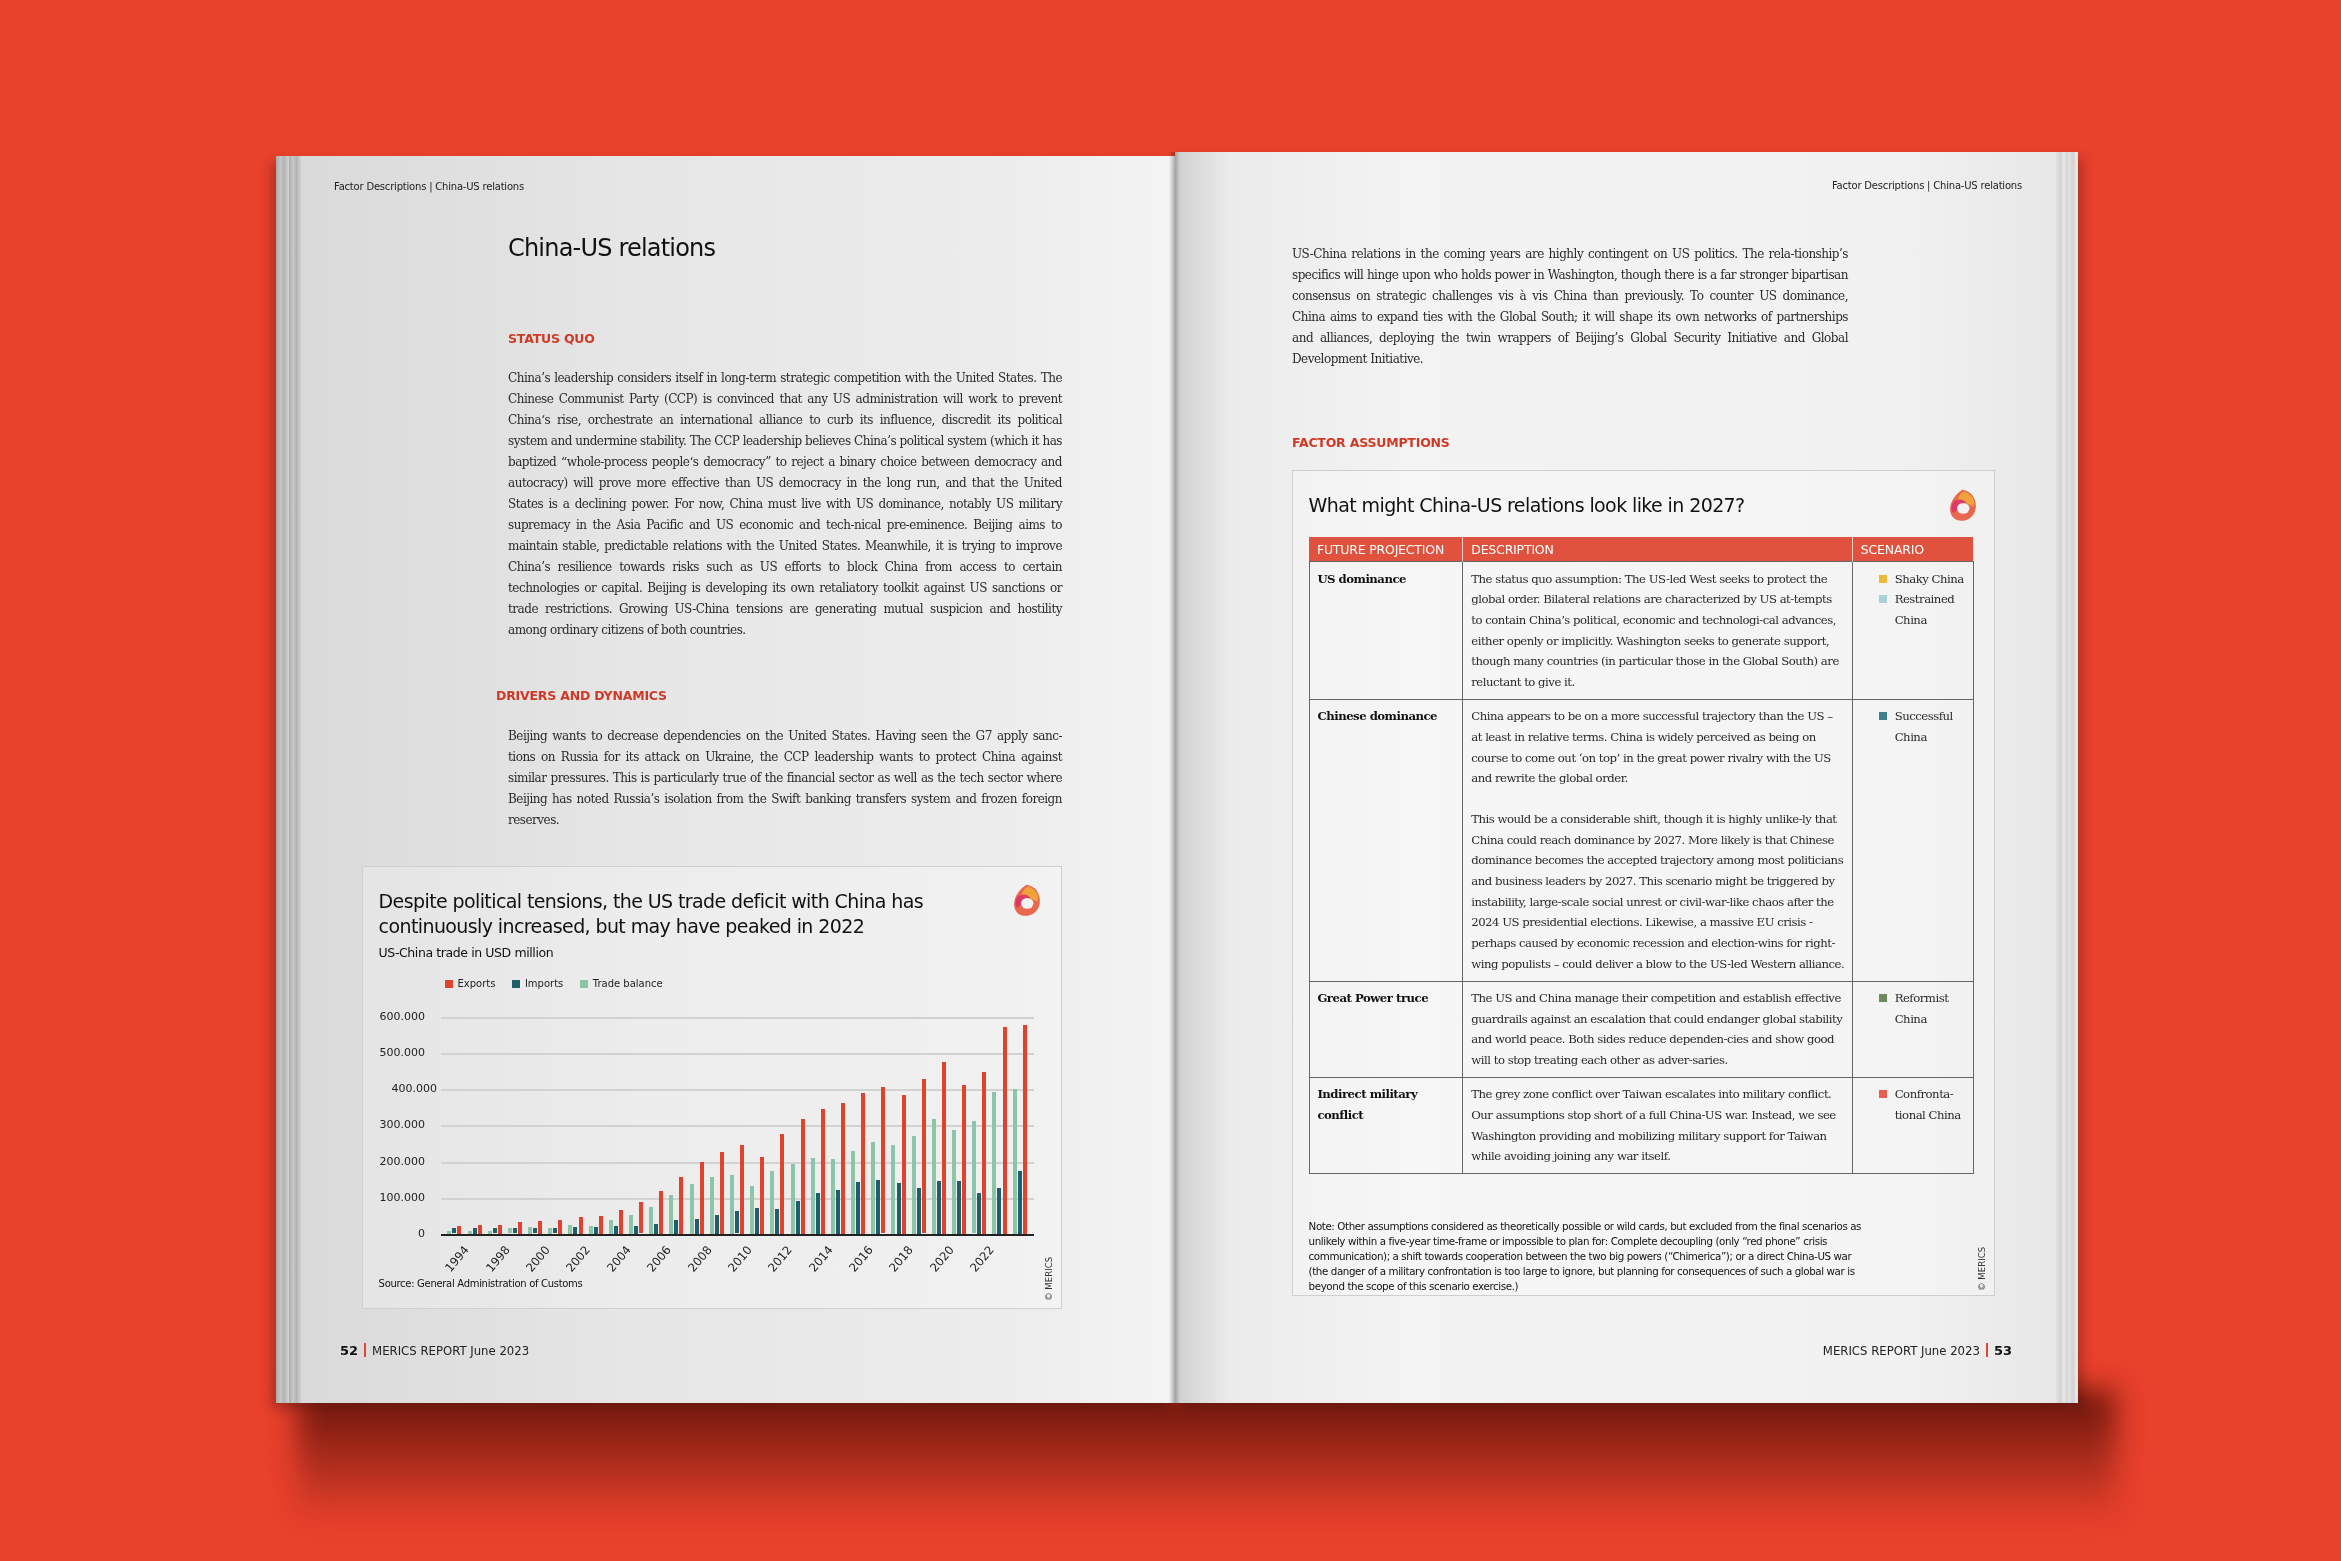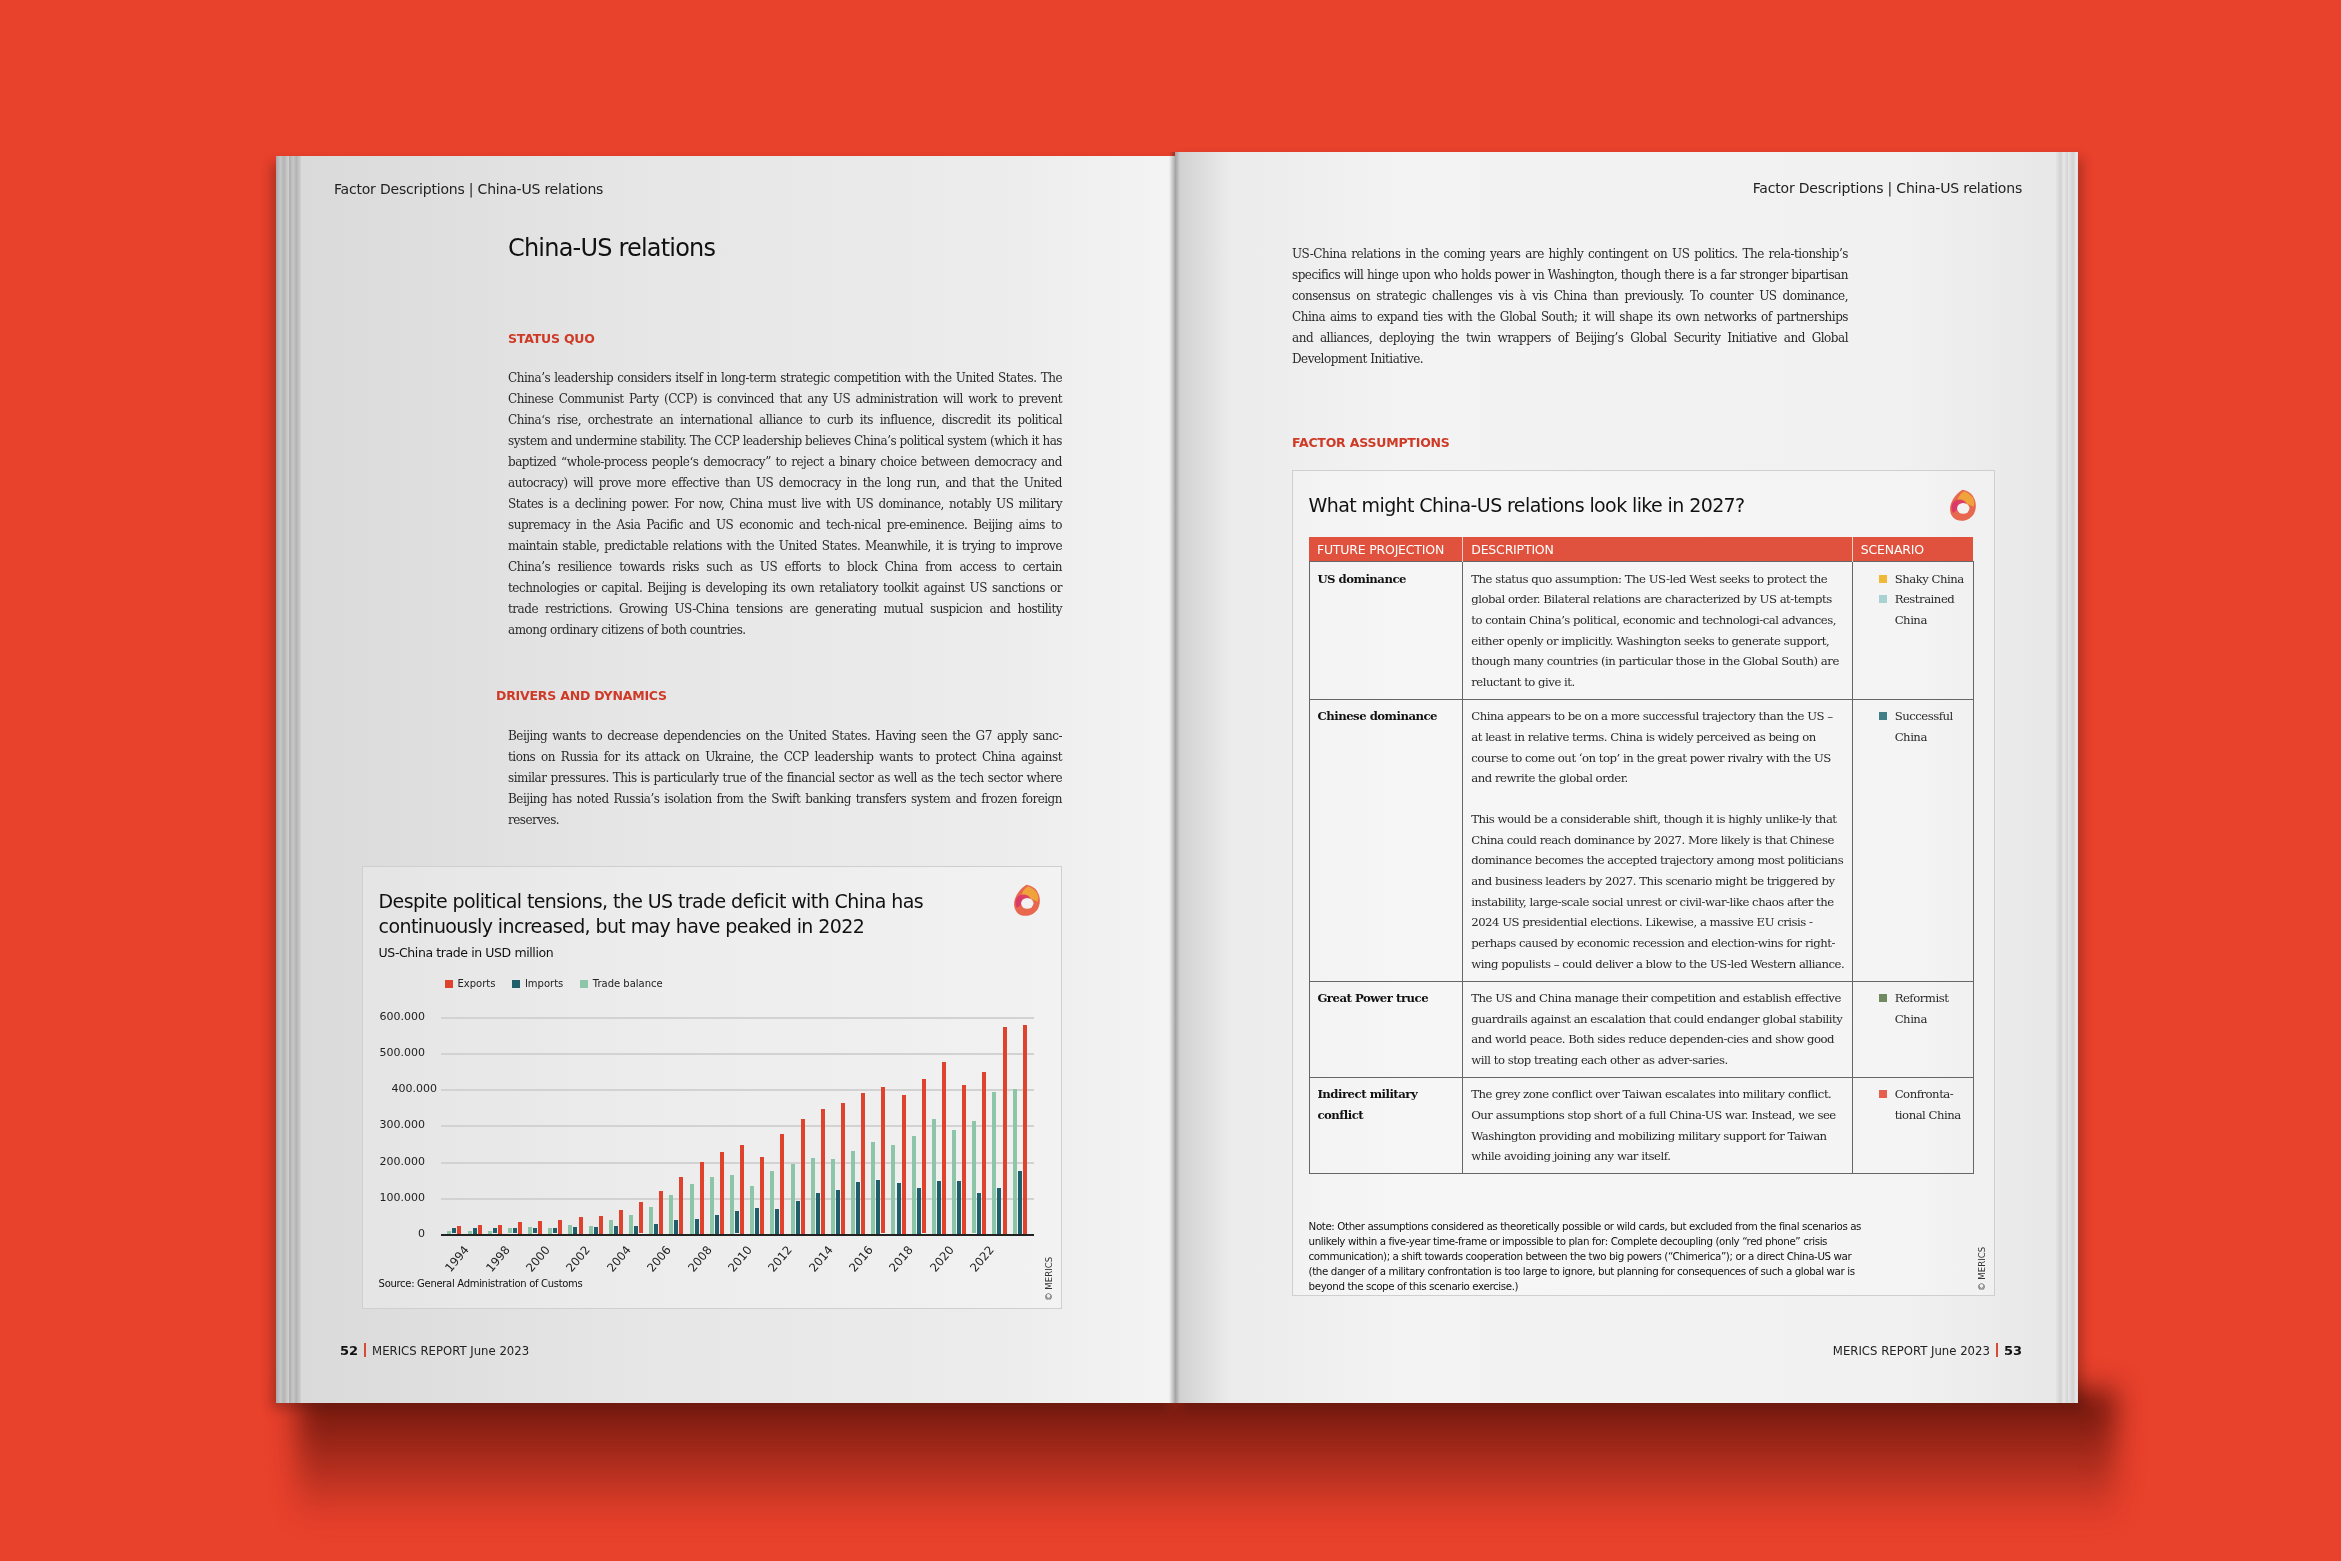--- a/index.html
+++ b/index.html
@@ -4,21 +4,21 @@
 <style>
   html,body{margin:0;padding:0;}
   body{width:2342px;height:1561px;position:relative;overflow:hidden;background:#e8412c;font-family:"Liberation Sans",sans-serif;}
   .bg-shadow{position:absolute;left:297px;top:1390px;width:1819px;height:133px;background:linear-gradient(180deg,rgba(60,5,0,.75),rgba(120,15,5,0) 100%);filter:blur(14px);}
   .page{position:absolute;box-sizing:border-box;}
   .page-left{left:276px;top:156px;width:899px;height:1247px;background:linear-gradient(90deg,#d9d9d9 0%,#e6e6e6 40%,#ececec 80%,#f4f4f4 100%);box-shadow:-4.7px 6.2px 11px rgba(0,0,0,.25);}
   .page-right{left:1175px;top:152px;width:903px;height:1251px;background:linear-gradient(90deg,#cfcfcf 0%,#ebebeb 6%,#f3f3f3 25%,#f1f1f1 80%,#e6e6e6 100%);box-shadow:4.7px 6.2px 11px rgba(0,0,0,.25);}
   .edge-left{position:absolute;left:0;top:0;width:25px;height:100%;background:repeating-linear-gradient(90deg,#a9a9a9 0,#c8c8c8 4.7px,#b3b3b3 7.8px,#d0d0d0 12.5px);}
   .edge-right{position:absolute;right:0;top:0;width:22px;height:100%;background:repeating-linear-gradient(90deg,#e3e3e3 0,#d2d2d2 4.7px,#e8e8e8 7.8px,#cfcfcf 12.5px);}
   .spine{position:absolute;left:1169px;top:152px;width:11px;height:1251px;background:linear-gradient(90deg,rgba(0,0,0,0),rgba(0,0,0,.25) 50%,rgba(0,0,0,0));}
-  .running{position:absolute;font-family:"DejaVu Sans",sans-serif;font-size:14px;color:#222;letter-spacing:-0.2px;}
+  .running{position:absolute;font-family:"DejaVu Sans",sans-serif;font-size:10px;color:#222;letter-spacing:-0.2px;}
   .h1{position:absolute;font-family:"DejaVu Sans",sans-serif;font-size:24px;color:#111;letter-spacing:-0.8px;}
   .sec{position:absolute;font-family:"DejaVu Sans",sans-serif;font-size:12.5px;color:#cf3a27;font-weight:bold;letter-spacing:-0.2px;}
   .para{position:absolute;font-family:"DejaVu Serif",serif;font-size:12px;line-height:21px;color:#2a2a2a;text-align:justify;letter-spacing:-0.5px;}
   .card{position:absolute;border:1.6px solid #cfcfcf;background:rgba(255,255,255,.25);box-sizing:border-box;}
   .card-title{position:absolute;font-family:"DejaVu Sans",sans-serif;font-size:19px;line-height:25px;color:#111;letter-spacing:-0.6px;}
   .card-sub{position:absolute;font-family:"DejaVu Sans",sans-serif;font-size:12.5px;color:#111;letter-spacing:-0.4px;}
   .logo{position:absolute;width:31px;height:36px;}
   .legend{position:absolute;display:flex;gap:17px;font-family:"DejaVu Sans",sans-serif;font-size:10px;color:#222;}
   .legend span.sw{display:inline-block;width:7.8px;height:7.8px;margin-right:4.7px;vertical-align:-0.8px;}
   .ylab{position:absolute;font-family:"DejaVu Sans",sans-serif;font-size:11px;color:#222;text-align:right;width:62px;}
@@ -252,19 +252,19 @@
           <td class="sc">
             <div class="sc-item"><span class="sq" style="background:#e5604e"></span><span>Confronta-tional China</span></div>
           </td>
         </tr>
       </tbody>
     </table>
     <div class="note" style="left:15.6px;top:748px;width:562px;">Note: Other assumptions considered as theoretically possible or wild cards, but excluded from the final scenarios as unlikely within a five-year time-frame or impossible to plan for: Complete decoupling (only “red phone” crisis communication); a shift towards cooperation between the two big powers (“Chimerica”); or a direct China-US war (the danger of a military confrontation is too large to ignore, but planning for consequences of such a global war is beyond the scope of this scenario exercise.)</div>
     <div class="credit" style="left:684px;top:820px;">© MERICS</div>
   </div>
 
-  <div class="footer" style="right:56px;top:1191px;margin-left:28px;">
+  <div class="footer" style="right:66px;top:1191px;margin-left:28px;">
     <span>MERICS REPORT June 2023</span><span class="bar"></span><b>53</b>
   </div>
 </div>
 
 <div class="spine"></div>
 
 
 </body></html>

